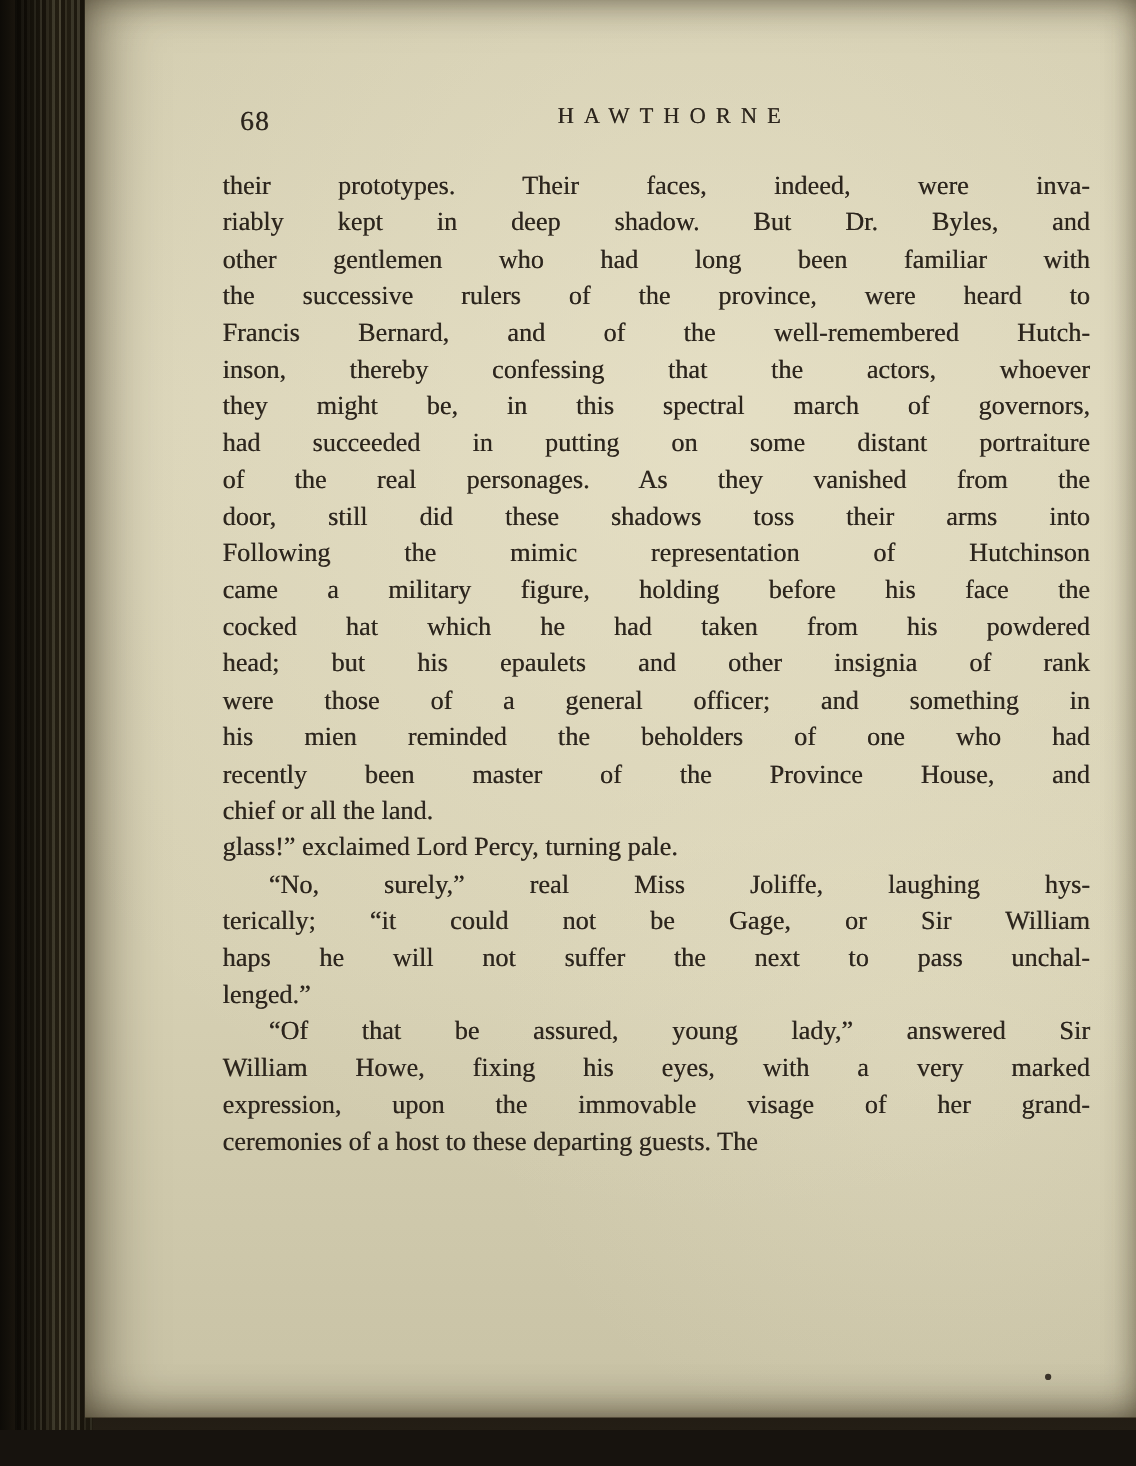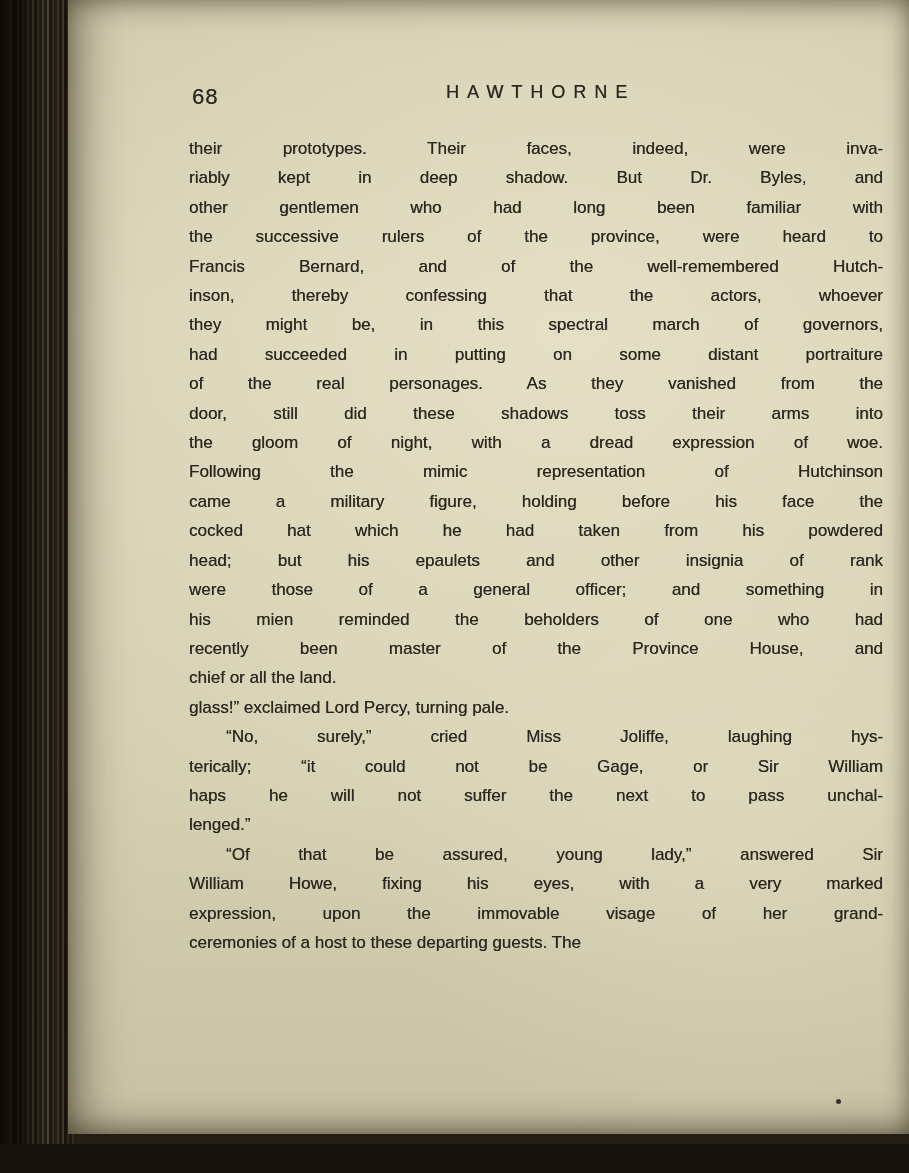--- a/index.html
+++ b/index.html
@@ -6,21 +6,21 @@
     margin: 0;
     padding: 0;
     background: #17130e;
   }
   .scene {
     position: relative;
     width: 909px;
     height: 1144px;
     overflow: hidden;
     background: linear-gradient(180deg, #1a150f 0%, #17130e 92%, #241e15 100%);
-    font-family: Liberation Sans, sans-serif;
+    font-family: Liberation Serif, serif;
   }
   
   .binding {
     position: absolute;
     left: 0; top: 0;
     width: 14px; height: 100%;
     background: linear-gradient(90deg, #0d0b07, #1b160e);
   }
   
   .page-edges {
@@ -63,22 +63,21 @@
     position: absolute;
     left: 446px; top: 82px;
     font-size: 18px;
     letter-spacing: 8px;
     white-space: nowrap;
   }
   .text-block {
     position: absolute;
     left: 178px; top: 134px;
     width: 694px;
-    font-size: 17px;
-    margin-left: 11px;
+    font-size: 21px;
   }
   .para { margin: 0; }
   .line {
     line-height: 29.4px;
     text-align: justify;
     text-align-last: justify;
     white-space: normal;
   }
   .line.last { text-align-last: left; }
   .line.indent { text-indent: 37px; }
@@ -104,35 +103,34 @@
         <div class="line">their prototypes. Their faces, indeed, were inva-</div>
         <div class="line">riably kept in deep shadow. But Dr. Byles, and</div>
         <div class="line">other gentlemen who had long been familiar with</div>
         <div class="line">the successive rulers of the province, were heard to</div>
         <div class="line">Francis Bernard, and of the well-remembered Hutch-</div>
         <div class="line">inson, thereby confessing that the actors, whoever</div>
         <div class="line">they might be, in this spectral march of governors,</div>
         <div class="line">had succeeded in putting on some distant portraiture</div>
         <div class="line">of the real personages. As they vanished from the</div>
         <div class="line">door, still did these shadows toss their arms into</div>
-        <div class="line">the gloom of night, with a dread expression of woe.</div>
         <div class="line">Following the mimic representation of Hutchinson</div>
         <div class="line">came a military figure, holding before his face the</div>
         <div class="line">cocked hat which he had taken from his powdered</div>
         <div class="line">head; but his epaulets and other insignia of rank</div>
         <div class="line">were those of a general officer; and something in</div>
         <div class="line">his mien reminded the beholders of one who had</div>
         <div class="line">recently been master of the Province House, and</div>
         <div class="line last">chief or all the land.</div>
       </div>
       <div class="para">
         <div class="line last">glass!” exclaimed Lord Percy, turning pale.</div>
       </div>
       <div class="para">
-        <div class="line indent">“No, surely,” cried Miss Joliffe, laughing hys-</div>
+        <div class="line indent">“No, surely,” real Miss Joliffe, laughing hys-</div>
         <div class="line">terically; “it could not be Gage, or Sir William</div>
         <div class="line">haps he will not suffer the next to pass unchal-</div>
         <div class="line last">lenged.”</div>
       </div>
       <div class="para">
         <div class="line indent">“Of that be assured, young lady,” answered Sir</div>
         <div class="line">William Howe, fixing his eyes, with a very marked</div>
         <div class="line">expression, upon the immovable visage of her grand-</div>
         <div class="line last">ceremonies of a host to these departing guests. The</div>
       </div>

